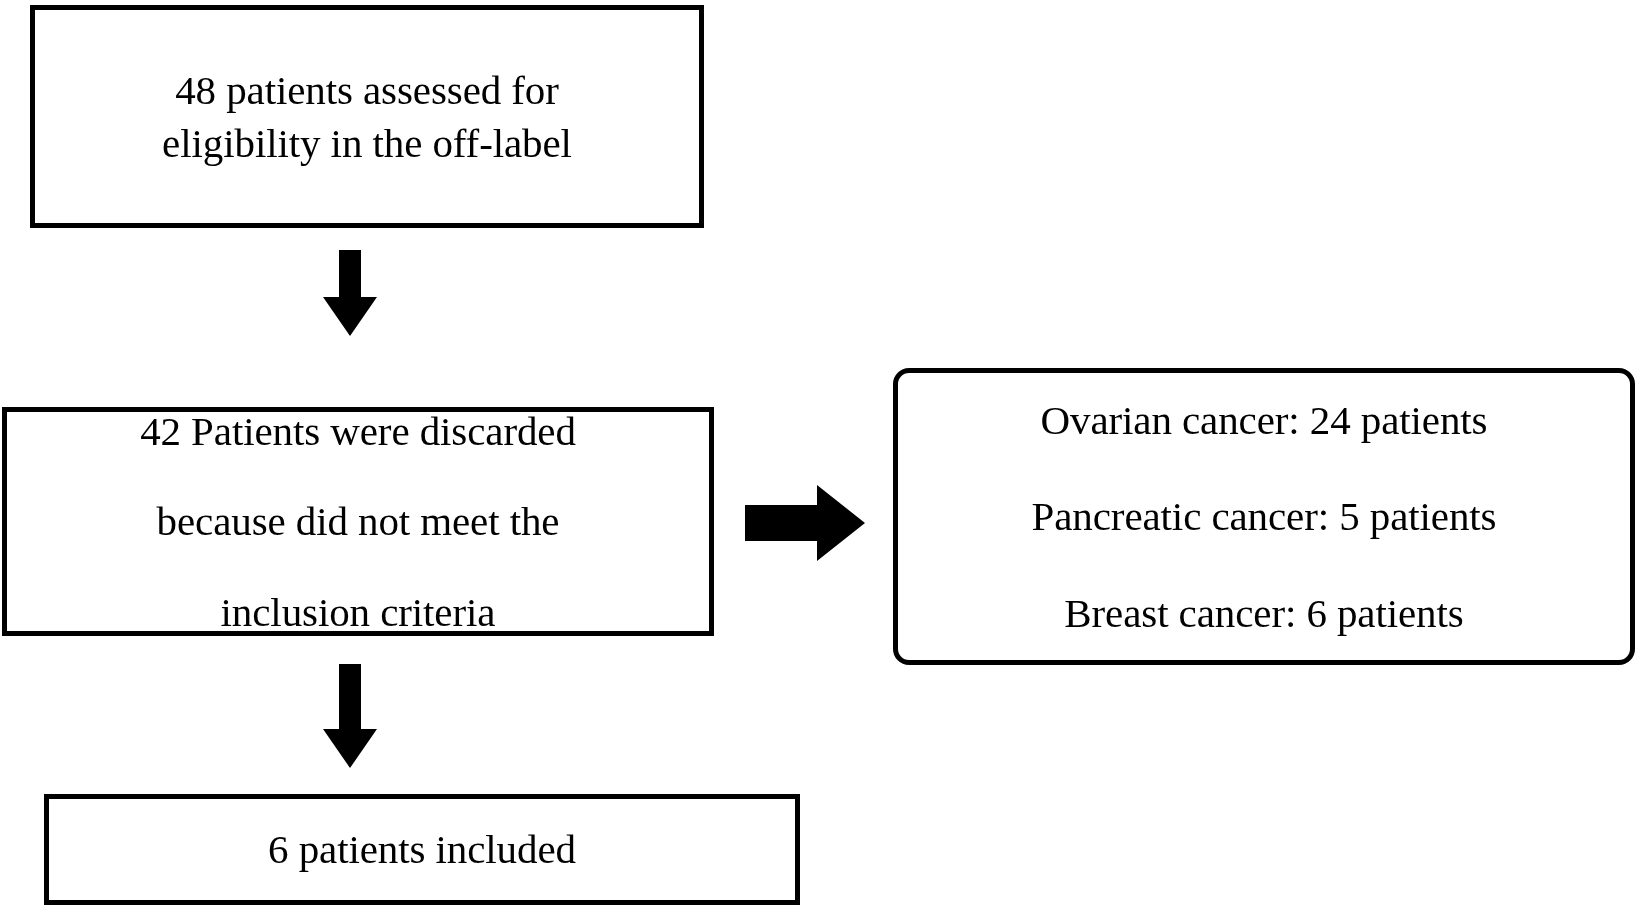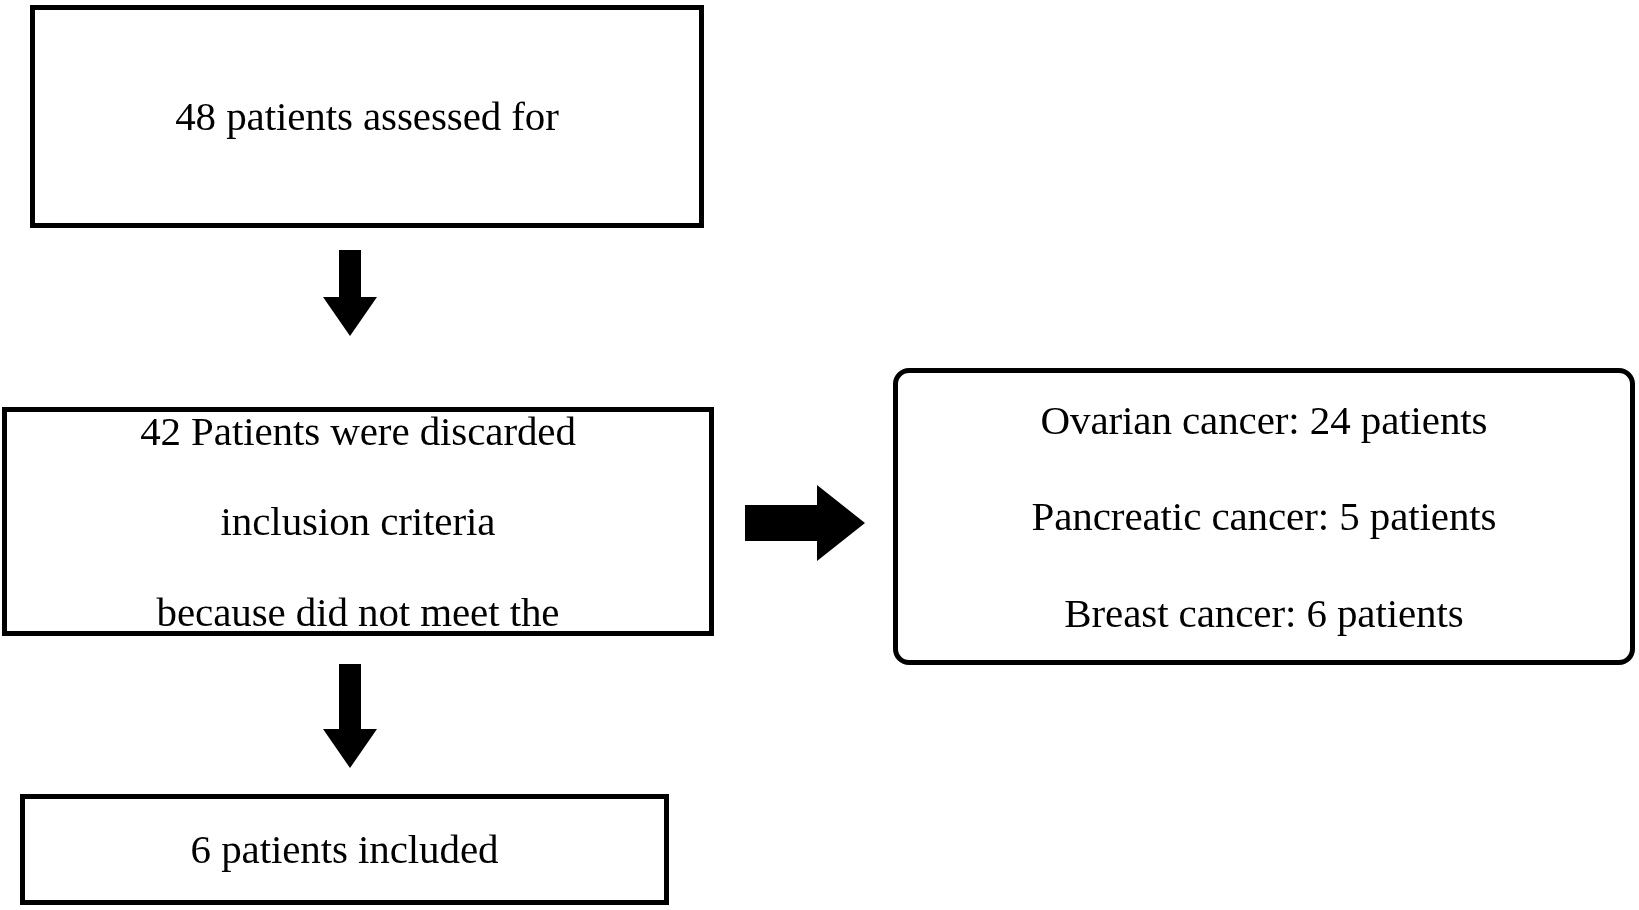--- a/index.html
+++ b/index.html
@@ -61,23 +61,23 @@
     justify-content: center;
     border-radius: 16px;
   }
   #box-breakdown .box-line {
     line-height: 2.35;
     font-size: 41px;
   }
 
   
   #box-included {
-    left: 20px;
+    left: 44px;
     top: 794px;
-    width: 649px;
+    width: 756px;
     height: 111px;
   }
 
   
   .arrow {
     position: absolute;
   }
   .arrow svg {
     display: block;
     width: 100%;
@@ -102,32 +102,33 @@
     height: 122px;
   }
 </style>
 </head>
 <body>
 
 <div id="canvas">
 
   <div class="flow-box" id="box-eligibility">
     <span class="box-line">48 patients assessed for</span>
+    <span class="box-line">eligibility in the off-label</span>
   </div>
 
   <div class="arrow" id="arrow-down-1">
     <svg viewBox="0 0 80 86" preserveAspectRatio="none" aria-hidden="true">
       <polygon points="29,0 51,0 51,47 67,47 40,86 13,47 29,47" fill="#000000"></polygon>
     </svg>
   </div>
 
   <div class="flow-box" id="box-discarded">
     <span class="box-line">42 Patients were discarded</span>
+    <span class="box-line">because did not meet the</span>
     <span class="box-line">inclusion criteria</span>
-    <span class="box-line">because did not meet the</span>
   </div>
 
   <div class="arrow" id="arrow-right-1">
     <svg viewBox="0 0 155 90" preserveAspectRatio="none" aria-hidden="true">
       <polygon points="30,27 102,27 102,7 150,45 102,83 102,63 30,63" fill="#000000"></polygon>
     </svg>
   </div>
 
   <div class="flow-box" id="box-breakdown">
     <span class="box-line">Ovarian cancer: 24 patients</span>

